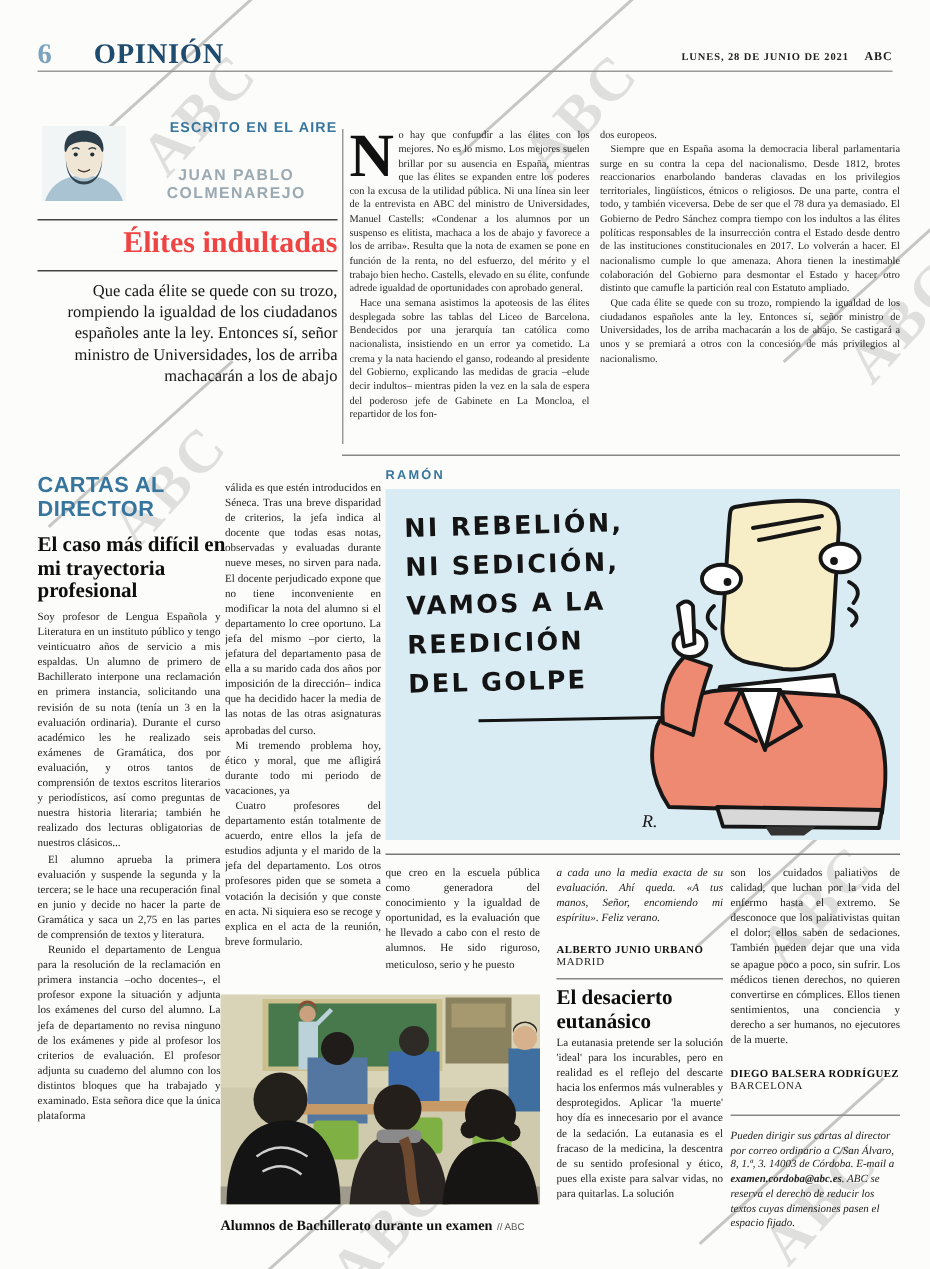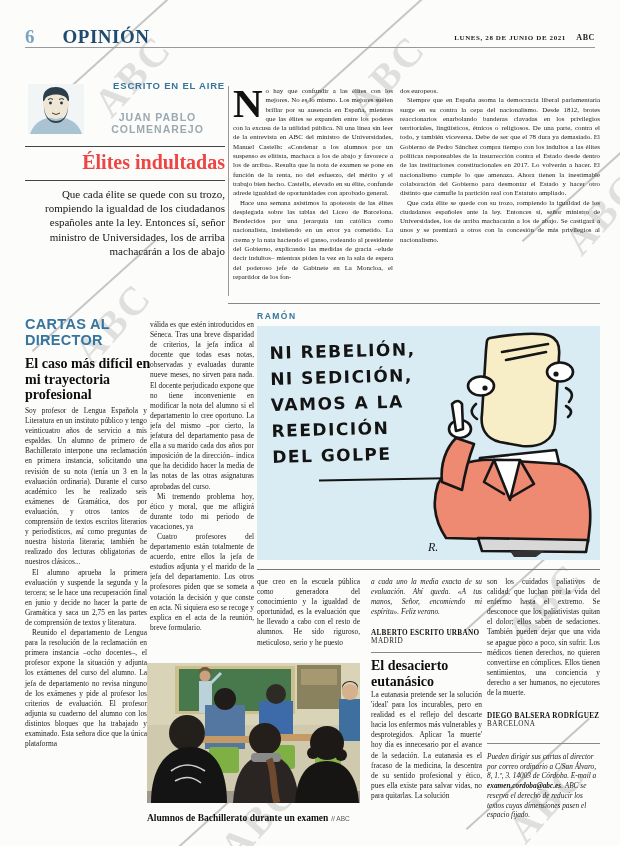--- a/index.html
+++ b/index.html
@@ -172,21 +172,21 @@
   <div class="rule" style="left:257px;top:569px;width:343px;background:#777;"></div>
 
   <div class="lcol" style="left:257px;top:577px;width:103px;">
       <p>que creo en la escuela pública como generadora del conocimiento y la igualdad de oportunidad, es la evaluación que he llevado a cabo con el resto de alumnos. He sido riguroso, meticuloso, serio y he puesto</p>
     </div>
   <div class="lcol" style="left:371px;top:577px;width:111px;font-style:italic;">
       <p>a cada uno la media exacta de su evaluación. Ahí queda. «A tus manos, Señor, encomiendo mi espíritu». Feliz verano.</p>
     </div>
 
   <div class="abs" style="left:371px;top:629px;width:111px;">
-    <div class="sig-name">ALBERTO ESCRITO URBANO</div>
+    <div class="sig-name">ALBERTO JUNIO URBANO</div>
     <div class="sig-city">MADRID</div>
   </div>
 
   <div class="rule" style="left:371px;top:652px;width:111px;background:#888;"></div>
   <div class="abs letter-title" style="left:371px;top:658px;width:100px;">El desacierto eutanásico</div>
   <div class="lcol" style="left:371px;top:690px;width:111px;">
       <p>La eutanasia pretende ser la solución 'ideal' para los incurables, pero en realidad es el reflejo del descarte hacia los enfermos más vulnerables y desprotegidos. Aplicar 'la muerte' hoy día es innecesario por el avance de la sedación. La eutanasia es el fracaso de la medicina, la descentra de su sentido profesional y ético, pues ella existe para salvar vidas, no para quitarlas. La solución</p>
     </div>
   <div class="lcol" style="left:487px;top:577px;width:113px;">
       <p>son los cuidados paliativos de calidad, que luchan por la vida del enfermo hasta el extremo. Se desconoce que los paliativistas quitan el dolor; ellos saben de sedaciones. También pueden dejar que una vida se apague poco a poco, sin sufrir. Los médicos tienen derechos, no quieren convertirse en cómplices. Ellos tienen sentimientos, una conciencia y derecho a ser humanos, no ejecutores de la muerte.</p>

